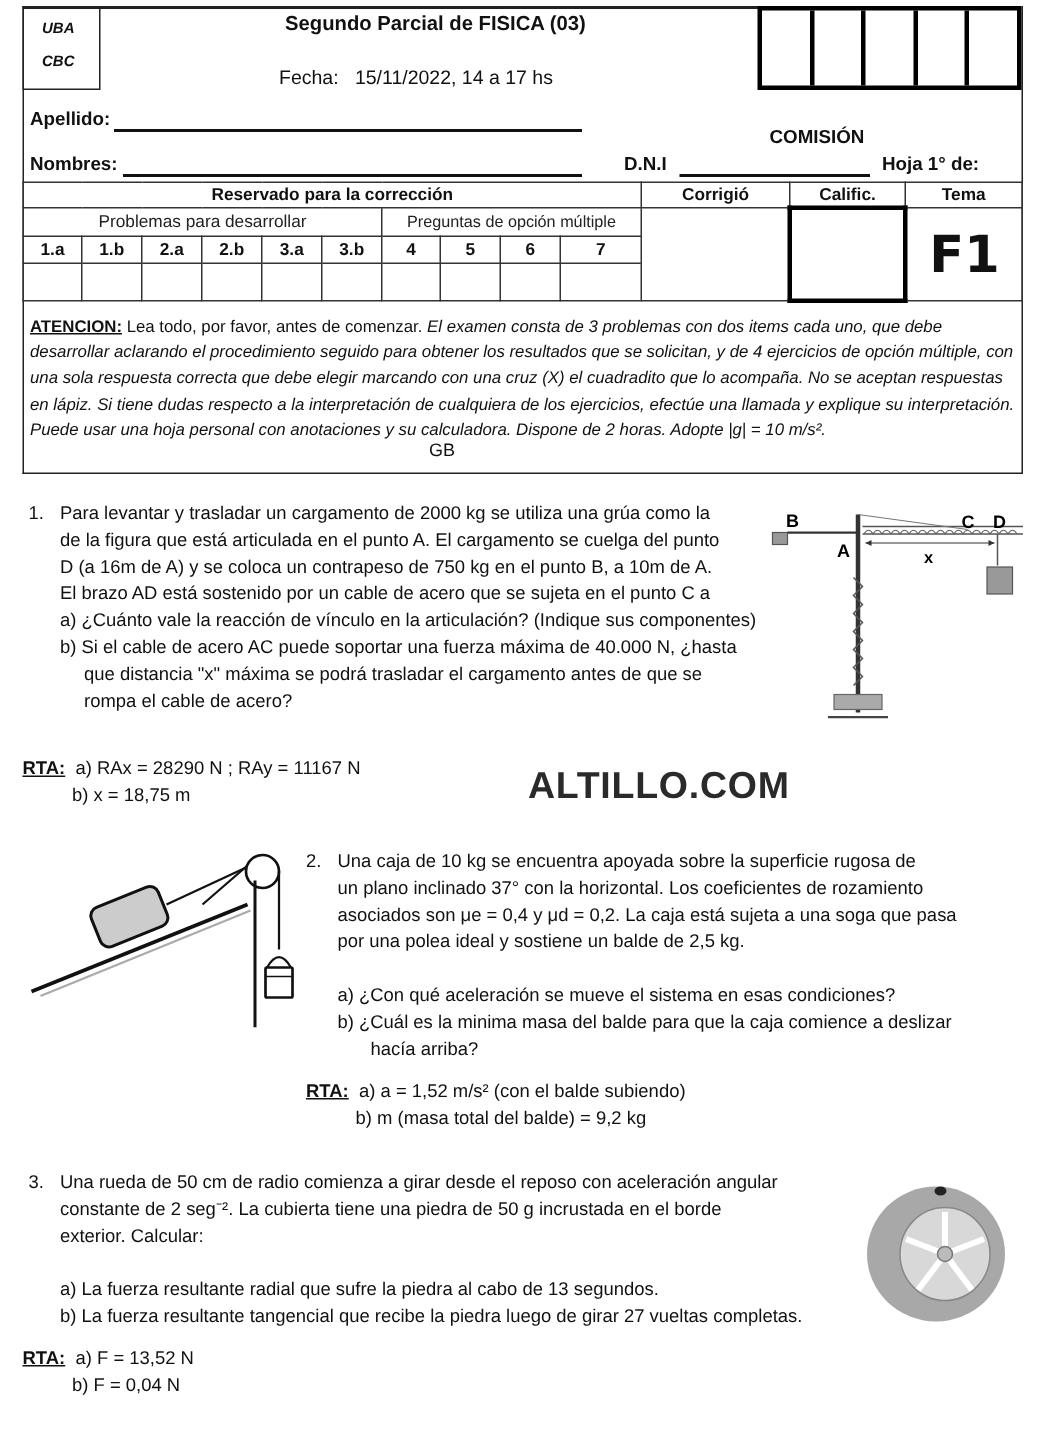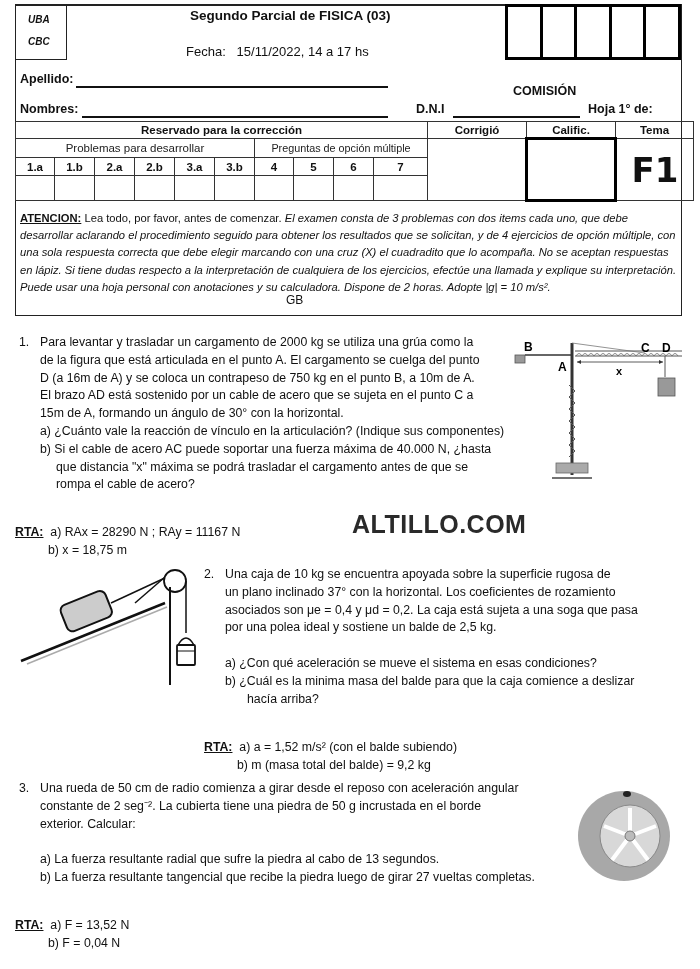--- a/index.html
+++ b/index.html
@@ -36,21 +36,21 @@
   .attn .lbl { font-weight: bold; text-decoration: underline; font-style: normal; }
   .attn em { font-style: italic; }
   .gb { position: absolute; left: 286px; top: 293px; font-size: 12px; }
 
   
   .prob { position: absolute; font-size: 12.3px; line-height: 17.8px; }
   .prob .num { position: absolute; left: 0; }
   .prob .body { margin-left: 21px; }
   .prob .cont { padding-left: 16px; }
 
-  .rta { position: absolute; font-size: 12.3px; line-height: 17.8px; margin-top: 20px; }
+  .rta { position: absolute; font-size: 12.3px; line-height: 17.8px; }
   .rta .lbl { font-weight: bold; text-decoration: underline; }
   .rta .line2 { padding-left: 33px; }
 
   .brand { position: absolute; left: 352px; top: 510px; font-weight: bold; font-size: 25px; font-family: Liberation Sans, sans-serif; color: #2a2a2a; letter-spacing: 0.5px; }
 
   svg text { font-family: "Liberation Sans", sans-serif; }
 </style>
 </head>
 <body>
 
@@ -81,21 +81,21 @@
 <div class="underline" style="left:82px;top:116px;width:306px"></div>
 <div class="field-label" style="left:416px;top:102px">D.N.I</div>
 <div class="underline" style="left:453px;top:116px;width:127px"></div>
 <div class="field-label" style="left:588px;top:102px">Hoja 1° de:</div>
 
 <table class="grid">
   <tbody>
       <tr>
     <td class="hdr" colspan="10" style="width:412px">Reservado para la corrección</td>
     <td class="hdr" style="width:99px">Corrigió</td>
-    <td class="hdr" style="width:89px">Calific.</td>
+    <td class="hdr" style="width:77px">Calific.</td>
     <td class="hdr" style="width:78px">Tema</td>
   </tr>
   <tr>
     <td class="sub" colspan="6">Problemas para desarrollar</td>
     <td class="sub" colspan="4" style="font-size:10.8px">Preguntas de opción múltiple</td>
     <td rowspan="3"></td>
     <td rowspan="3" class="calif-box"></td>
     <td rowspan="3" class="tema-val">F1</td>
   </tr>
   <tr>
@@ -130,21 +130,20 @@
 </div>
 <div class="gb">GB</div>
 
 <div class="prob" style="left:19px;top:334px;width:520px">
   <span class="num">1.</span>
   <div class="body">
     <div>Para levantar y trasladar un cargamento de 2000 kg se utiliza una grúa como la</div>
     <div>de la figura que está articulada en el punto A. El cargamento se cuelga del punto</div>
     <div>D (a 16m de A) y se coloca un contrapeso de 750 kg en el punto B, a 10m de A.</div>
     <div>El brazo AD está sostenido por un cable de acero que se sujeta en el punto C a</div>
-    <div>15m de A, formando un ángulo de 30° con la horizontal.</div>
     <div style="white-space:nowrap">a) ¿Cuánto vale la reacción de vínculo en la articulación?  (Indique sus componentes)</div>
     <div>b) Si el cable de acero AC puede soportar una fuerza máxima de 40.000 N, ¿hasta</div>
     <div class="cont">que distancia "x" máxima se podrá trasladar el cargamento antes de que se</div>
     <div class="cont">rompa el cable de acero?</div>
   </div>
 </div>
 
 <svg class="abs" style="left:510px;top:335px" width="190" height="150" viewBox="0 0 190 150">
   <line x1="62" y1="8" x2="62" y2="140" stroke="#333" stroke-width="3"></line>
   <path d="M59,50 l6,6 l-6,6 l6,6 l-6,6 l6,6 l-6,6 l6,6 l-6,6 l6,6 l-6,6 l6,6 l-6,6" fill="none" stroke="#555" stroke-width="1"></path>

